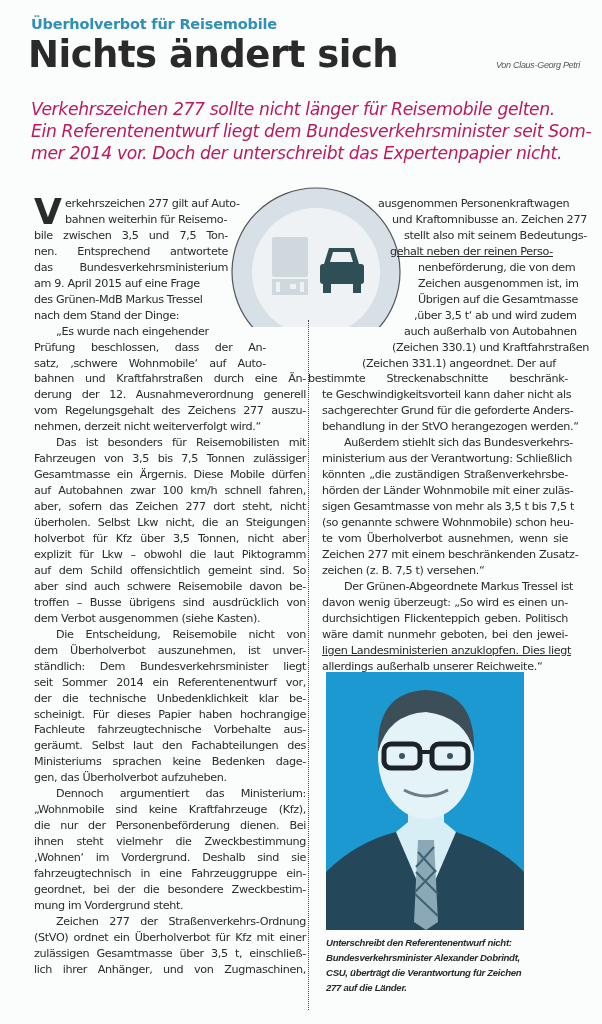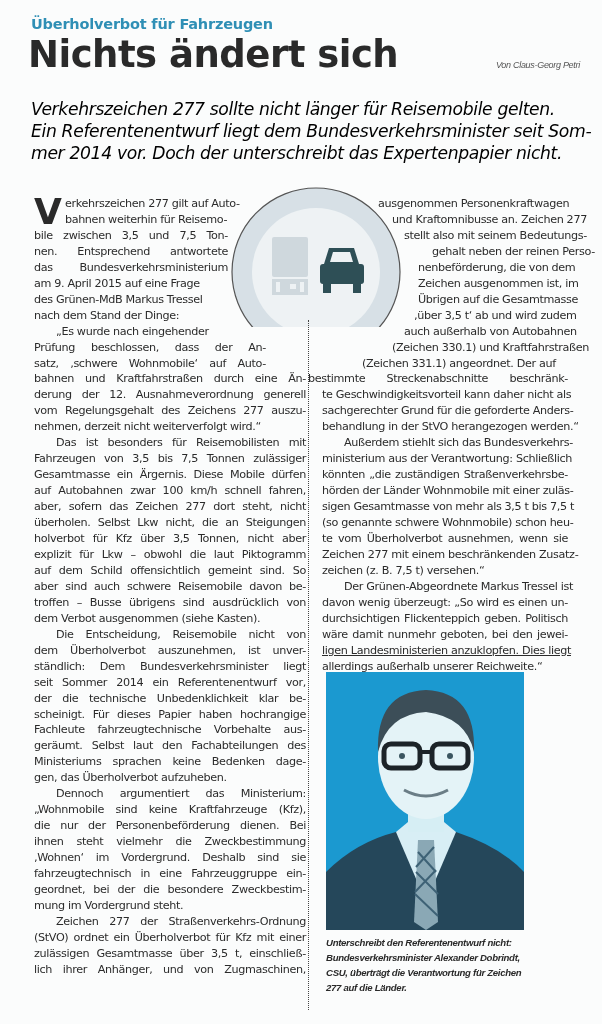--- a/index.html
+++ b/index.html
@@ -20,21 +20,21 @@
     font-size:37px; color:#2a2a2a; letter-spacing:-0.5px; line-height:44px;
   }
   .byline {
     position:absolute; left:496px; top:60px;
     font-family:"Liberation Sans", sans-serif; font-style:italic;
     font-size:9px; color:#555; letter-spacing:-0.3px;
   }
   .lead {
     position:absolute; left:31px; top:98px; width:540px;
     font-family:"DejaVu Sans", sans-serif; font-style:italic;
-    font-size:17.2px; line-height:22px; color:#000000; letter-spacing:-0.35px;
+    font-size:17.2px; line-height:22px; color:#be185d; letter-spacing:-0.35px;
     margin:0;
   }
   .lead span { display:block; white-space:nowrap; }
   .col-left {
     position:absolute; left:34px; top:196px; width:272px;
   }
   .col-right {
     position:absolute; left:322px; top:196px; width:246px;
   }
   .line {
@@ -64,21 +64,21 @@
   .caption {
     position:absolute; left:326px; top:935px; width:230px;
     font-family:"Liberation Sans", sans-serif; font-style:italic; font-weight:bold;
     font-size:9.6px; line-height:15px; color:#2a2a2a; letter-spacing:-0.3px;
   }
   .caption span { display:block; white-space:nowrap; }
 </style>
 </head>
 <body>
 
-<div class="kicker">Überholverbot für Fahrzeugen</div>
+<div class="kicker">Überholverbot für Reisemobile</div>
 <h1 class="headline" style="margin:0;">Nichts ändert sich</h1>
 <div class="byline">Von Claus-Georg Petri</div>
 
 <p class="lead">
   <span>Verkehrszeichen 277 sollte nicht länger für Reisemobile gelten.</span>
   <span>Ein Referentenentwurf liegt dem Bundesverkehrsminister seit Som-</span>
   <span>mer 2014 vor. Doch der unterschreibt das Expertenpapier nicht.</span>
 </p>
 
 <div class="sign">
@@ -163,21 +163,21 @@
     <span class="line indent" style="width: 272px;">Zeichen 277 der Straßenverkehrs-Ordnung</span>
     <span class="line" style="width: 272px;">(StVO) ordnet ein Überholverbot für Kfz mit einer</span>
     <span class="line" style="width: 272px;">zulässigen Gesamtmasse über 3,5 t, einschließ-</span>
     <span class="line" style="width: 272px;">lich ihrer Anhänger, und von Zugmaschinen,</span>
   </div>
 
 <div class="col-right" id="col-right">
     <span class="line" style="margin-left: 56px; width: 190px;">ausgenommen Personenkraftwagen</span>
     <span class="line" style="margin-left: 70px; width: 176px;">und Kraftomnibusse an. Zeichen 277</span>
     <span class="line" style="margin-left: 82px; width: 164px;">stellt also mit seinem Bedeutungs-</span>
-    <span class="line" style="margin-left: 110px; width: 154px;">gehalt neben der reinen Perso-</span>
+    <span class="line" style="margin-left: 68px; width: 154px; text-decoration: underline;">gehalt neben der reinen Perso-</span>
     <span class="line" style="margin-left: 96px; width: 150px;">nenbeförderung, die von dem</span>
     <span class="line" style="margin-left: 96px; width: 150px;">Zeichen ausgenommen ist, im</span>
     <span class="line" style="margin-left: 96px; width: 150px;">Übrigen auf die Gesamtmasse</span>
     <span class="line" style="margin-left: 92px; width: 154px;">‚über 3,5 t‘ ab und wird zudem</span>
     <span class="line" style="margin-left: 82px; width: 164px;">auch außerhalb von Autobahnen</span>
     <span class="line" style="margin-left: 70px; width: 176px;">(Zeichen 330.1) und Kraftfahrstraßen</span>
     <span class="line" style="margin-left: 40px; width: 190px;">(Zeichen 331.1) angeordnet. Der auf</span>
     <span class="line" style="margin-left: -14px; width: 260px;">bestimmte Streckenabschnitte beschränk-</span>
     <span class="line" style="width: 246px;">te Geschwindigkeitsvorteil kann daher nicht als</span>
     <span class="line" style="width: 246px;">sachgerechter Grund für die geforderte Anders-</span>

